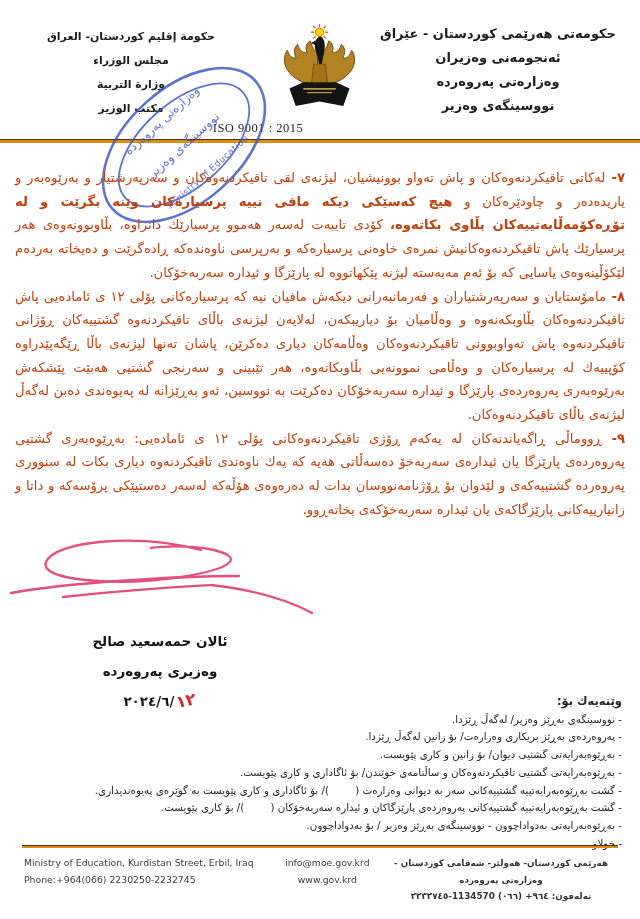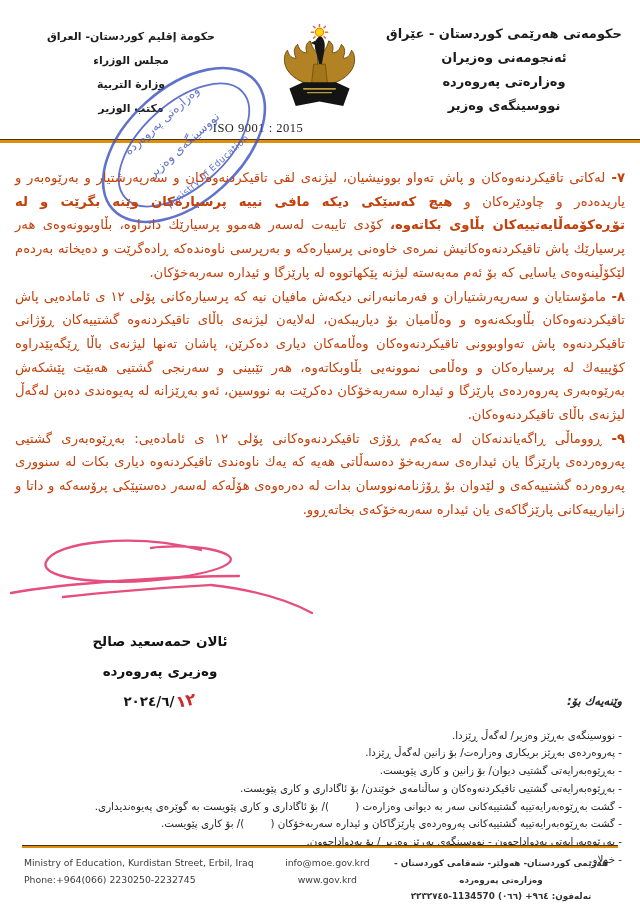--- a/index.html
+++ b/index.html
@@ -1,21 +1,21 @@
 <!DOCTYPE html>
 <html lang="ckb" dir="ltr"><head>
 <meta charset="utf-8">
 <style>
   html,body{margin:0;padding:0;background:#ffffff;}
   .page{position:relative;width:640px;height:919px;background:#ffffff;overflow:hidden;
         font-family:"DejaVu Sans",sans-serif;color:#1c1c1c;}
 
   
   .hdr-col{position:absolute;text-align:center;font-weight:bold;}
-  .hdr-right{right:10px;top:22px;width:252px;font-size:13px;line-height:24px;direction:rtl;}
+  .hdr-right{right:16px;top:22px;width:252px;font-size:13px;line-height:24px;direction:rtl;}
   .hdr-left{left:12px;top:25px;width:238px;font-size:11px;line-height:24px;direction:rtl;}
   .emblem{position:absolute;left:271px;top:22px;width:97px;height:100px;}
   .iso{position:absolute;left:0;top:121px;width:516px;text-align:center;
        font-family:"Liberation Serif",serif;font-size:12.5px;color:#23231f;letter-spacing:.5px;}
   .rule1{position:absolute;top:139px;left:0;width:640px;height:3px;background:#DD8E0F;border-top:1px solid #4a3418;}
 
   
   .stamp{position:absolute;left:84px;top:85px;width:200px;height:120px;
          transform:rotate(-42deg);opacity:.82;}
 
@@ -29,21 +29,21 @@
   .sig-svg{position:absolute;left:5px;top:536px;width:320px;height:95px;}
   .sig-block{position:absolute;left:20px;top:626px;width:280px;text-align:center;
              direction:rtl;font-weight:bold;font-size:13.5px;line-height:30px;color:#141414;}
   .sig-date{direction:ltr;unicode-bidi:embed;}
   .hand-day{color:#CE2A2A;font-size:16.5px;display:inline-block;transform:rotate(-12deg);
             font-weight:bold;margin-left:2px;}
 
   
   .dist{position:absolute;top:693px;left:16px;right:18px;direction:rtl;text-align:right;
         font-size:10.3px;line-height:17.7px;color:#262626;}
-  .dist-h{font-weight:bold;font-size:11.5px;margin-bottom:16px;font-style:italic;}
+  .dist-h{font-weight:bold;font-size:11.5px;margin-bottom:0;}
 
   
   .rule2{position:absolute;top:845px;left:22px;right:22px;height:2.4px;background:#DD8E0F;border-top:1px solid #4a3418;}
   .footer{position:absolute;top:855px;left:24px;right:24px;display:flex;
           justify-content:space-between;align-items:flex-start;font-size:9.3px;
           color:#3c3c3c;line-height:16.5px;}
   .f-left{text-align:left;width:250px;}
   .f-center{text-align:center;width:120px;}
   .f-right{direction:rtl;text-align:center;width:235px;font-size:8.8px;font-weight:bold;color:#333;}
 </style>

